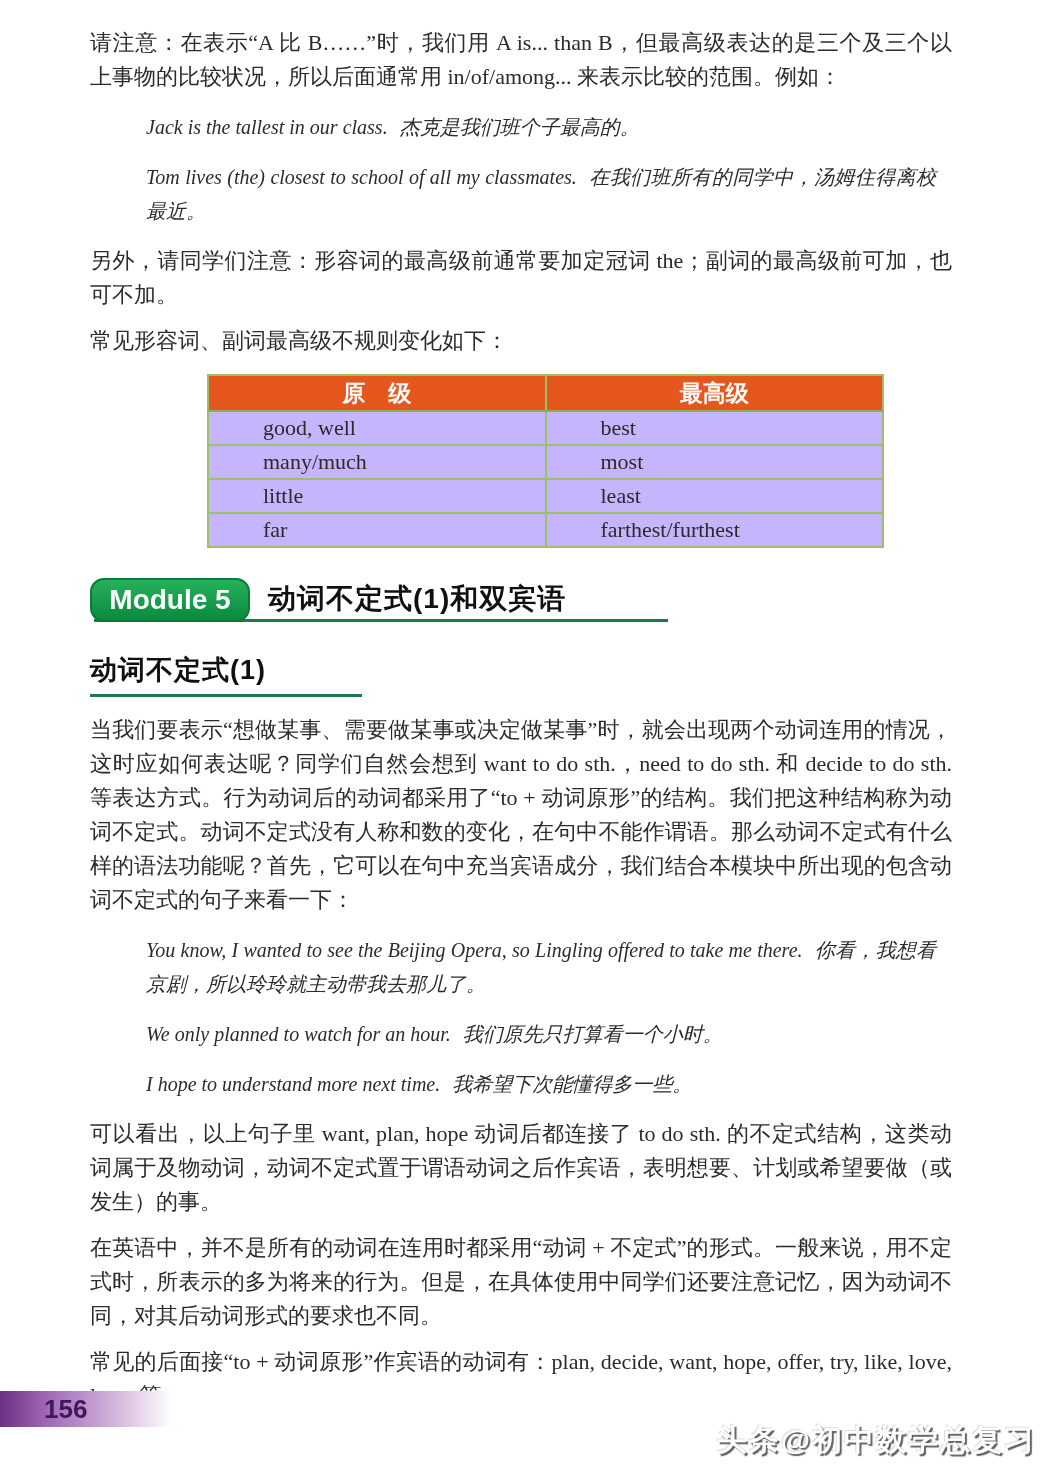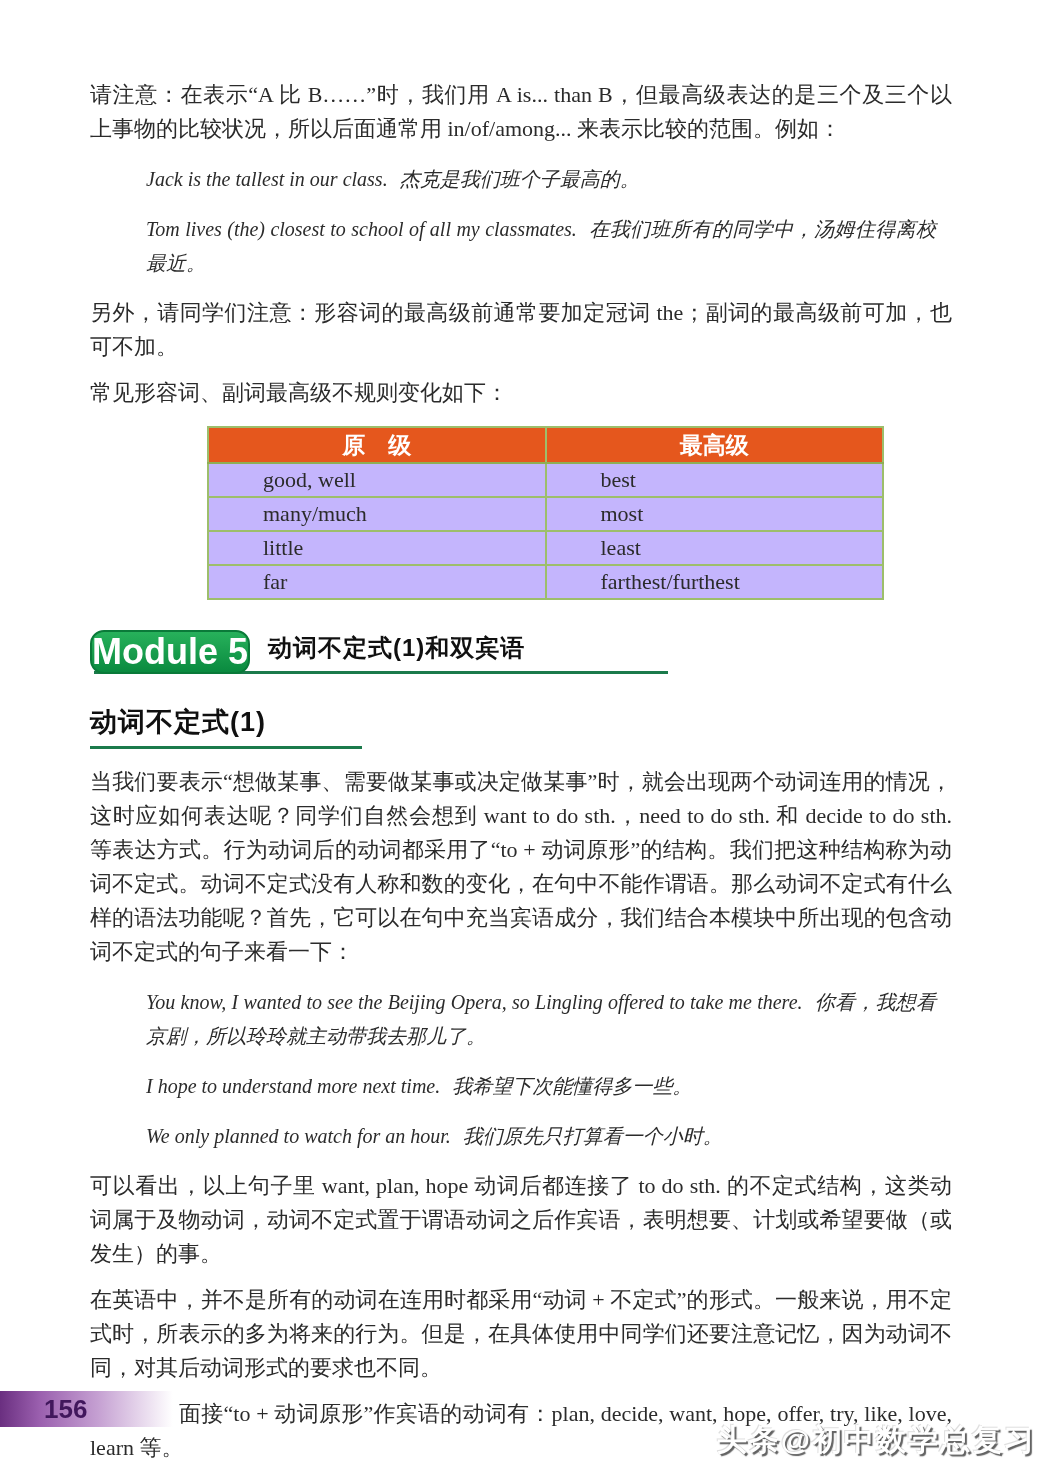--- a/index.html
+++ b/index.html
@@ -5,21 +5,21 @@
   * { box-sizing: border-box; }
   html, body { margin: 0; padding: 0; }
   body {
     width: 1048px; height: 1474px;
     background: #ffffff;
     position: relative;
     overflow: hidden;
     font-family: "Liberation Serif", "DejaVu Serif", serif;
     color: #2b2b2b;
   }
-  .content { padding: 78px 96px 0 90px; }
+  .content { padding: 26px 96px 0 90px; }
 
   p.body {
     font-size: 22px;
     line-height: 34px;
     text-align: justify;
     margin: 0 0 12px 0;
   }
   p.body.tight { margin-bottom: 5px; }
 
   .examples { margin: 0 0 12px 40px; }
@@ -74,28 +74,28 @@
     display: inline-block;
     width: 160px; height: 44px;
     line-height: 40px;
     text-align: center;
     background: linear-gradient(#27b15b, #0a8a3f);
     border: 2px solid #0a7a39;
     border-radius: 14px;
     color: #ffffff;
     font-family: "Liberation Sans", "DejaVu Sans", sans-serif;
     font-weight: bold;
-    font-size: 36px;
+    font-size: 28px;
   }
   .module-title {
     position: absolute;
     left: 178px; top: 2px;
     font-family: "Liberation Sans", "DejaVu Sans", sans-serif;
     font-weight: bold;
-    font-size: 24px;
+    font-size: 28px;
     color: #101010;
     letter-spacing: 1px;
   }
 
   .section-heading {
     display: inline-block;
     margin-top: 26px;
     margin-bottom: 16px;
     padding: 0 96px 6px 0;
     border-bottom: 3px solid #1b7a4b;
@@ -191,26 +191,26 @@
   </div>
 
   <p class="body tight">当我们要表示“想做某事、需要做某事或决定做某事”时，就会出现两个动词连用的情况，这时应如何表达呢？同学们自然会想到 want to do sth.，need to do sth. 和 decide to do sth. 等表达方式。行为动词后的动词都采用了“to + 动词原形”的结构。我们把这种结构称为动词不定式。动词不定式没有人称和数的变化，在句中不能作谓语。那么动词不定式有什么样的语法功能呢？首先，它可以在句中充当宾语成分，我们结合本模块中所出现的包含动词不定式的句子来看一下：</p>
 
   <div class="examples">
     <p>
       <span class="en">You know, I wanted to see the Beijing Opera, so Lingling offered to take me there.</span>
       <span class="zh">你看，我想看京剧，所以玲玲就主动带我去那儿了。</span>
     </p>
     <p>
+      <span class="en">We only planned to watch for an hour.</span>
+      <span class="zh">我们原先只打算看一个小时。</span>
+    </p>
+    <p>
       <span class="en">I hope to understand more next time.</span>
       <span class="zh">我希望下次能懂得多一些。</span>
-    </p>
-    <p>
-      <span class="en">We only planned to watch for an hour.</span>
-      <span class="zh">我们原先只打算看一个小时。</span>
     </p>
   </div>
 
   <p class="body">可以看出，以上句子里 want, plan, hope 动词后都连接了 to do sth. 的不定式结构，这类动词属于及物动词，动词不定式置于谓语动词之后作宾语，表明想要、计划或希望要做（或发生）的事。</p>
 
   <p class="body">在英语中，并不是所有的动词在连用时都采用“动词 + 不定式”的形式。一般来说，用不定式时，所表示的多为将来的行为。但是，在具体使用中同学们还要注意记忆，因为动词不同，对其后动词形式的要求也不同。</p>
 
   <p class="body">常见的后面接“to + 动词原形”作宾语的动词有：plan, decide, want, hope, offer, try, like, love, learn 等。</p>
 
 </div>

